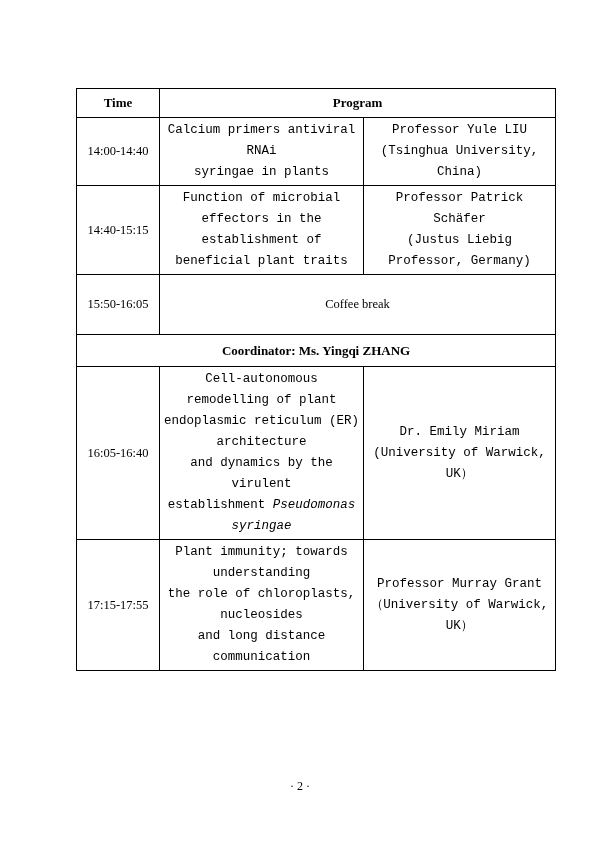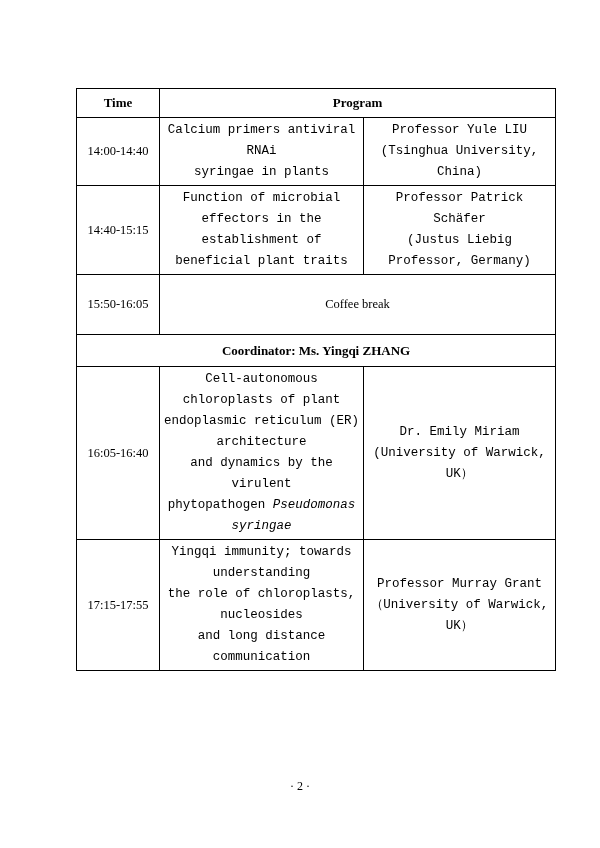--- a/index.html
+++ b/index.html
@@ -103,34 +103,34 @@
         <tr>
           <td class="time-cell">15:50-16:05</td>
           <td class="break-cell" colspan="2">Coffee break</td>
         </tr>
         <tr>
           <td class="coordinator-cell" colspan="3">Coordinator: Ms. Yingqi ZHANG</td>
         </tr>
         <tr>
           <td class="time-cell">16:05-16:40</td>
           <td class="title-cell">
-            <div class="line">Cell-autonomous chloroplasts of plant</div>
+            <div class="line">Cell-autonomous remodelling of plant</div>
             <div class="line">endoplasmic reticulum (ER) architecture</div>
             <div class="line">and dynamics by the virulent</div>
-            <div class="line"><span>phytopathogen </span><span class="it">Pseudomonas syringae</span></div>
+            <div class="line"><span>establishment </span><span class="it">Pseudomonas syringae</span></div>
           </td>
           <td class="speaker-cell">
             <div class="line">Dr. Emily Miriam</div>
             <div class="line">(University of Warwick, UK）</div>
           </td>
         </tr>
         <tr>
           <td class="time-cell">17:15-17:55</td>
           <td class="title-cell">
-            <div class="line">Yingqi immunity; towards understanding</div>
+            <div class="line">Plant immunity; towards understanding</div>
             <div class="line">the role of chloroplasts, nucleosides</div>
             <div class="line">and long distance communication</div>
           </td>
           <td class="speaker-cell">
             <div class="line">Professor Murray Grant</div>
             <div class="line">（University of Warwick, UK）</div>
           </td>
         </tr>
       </tbody>
   </table>

